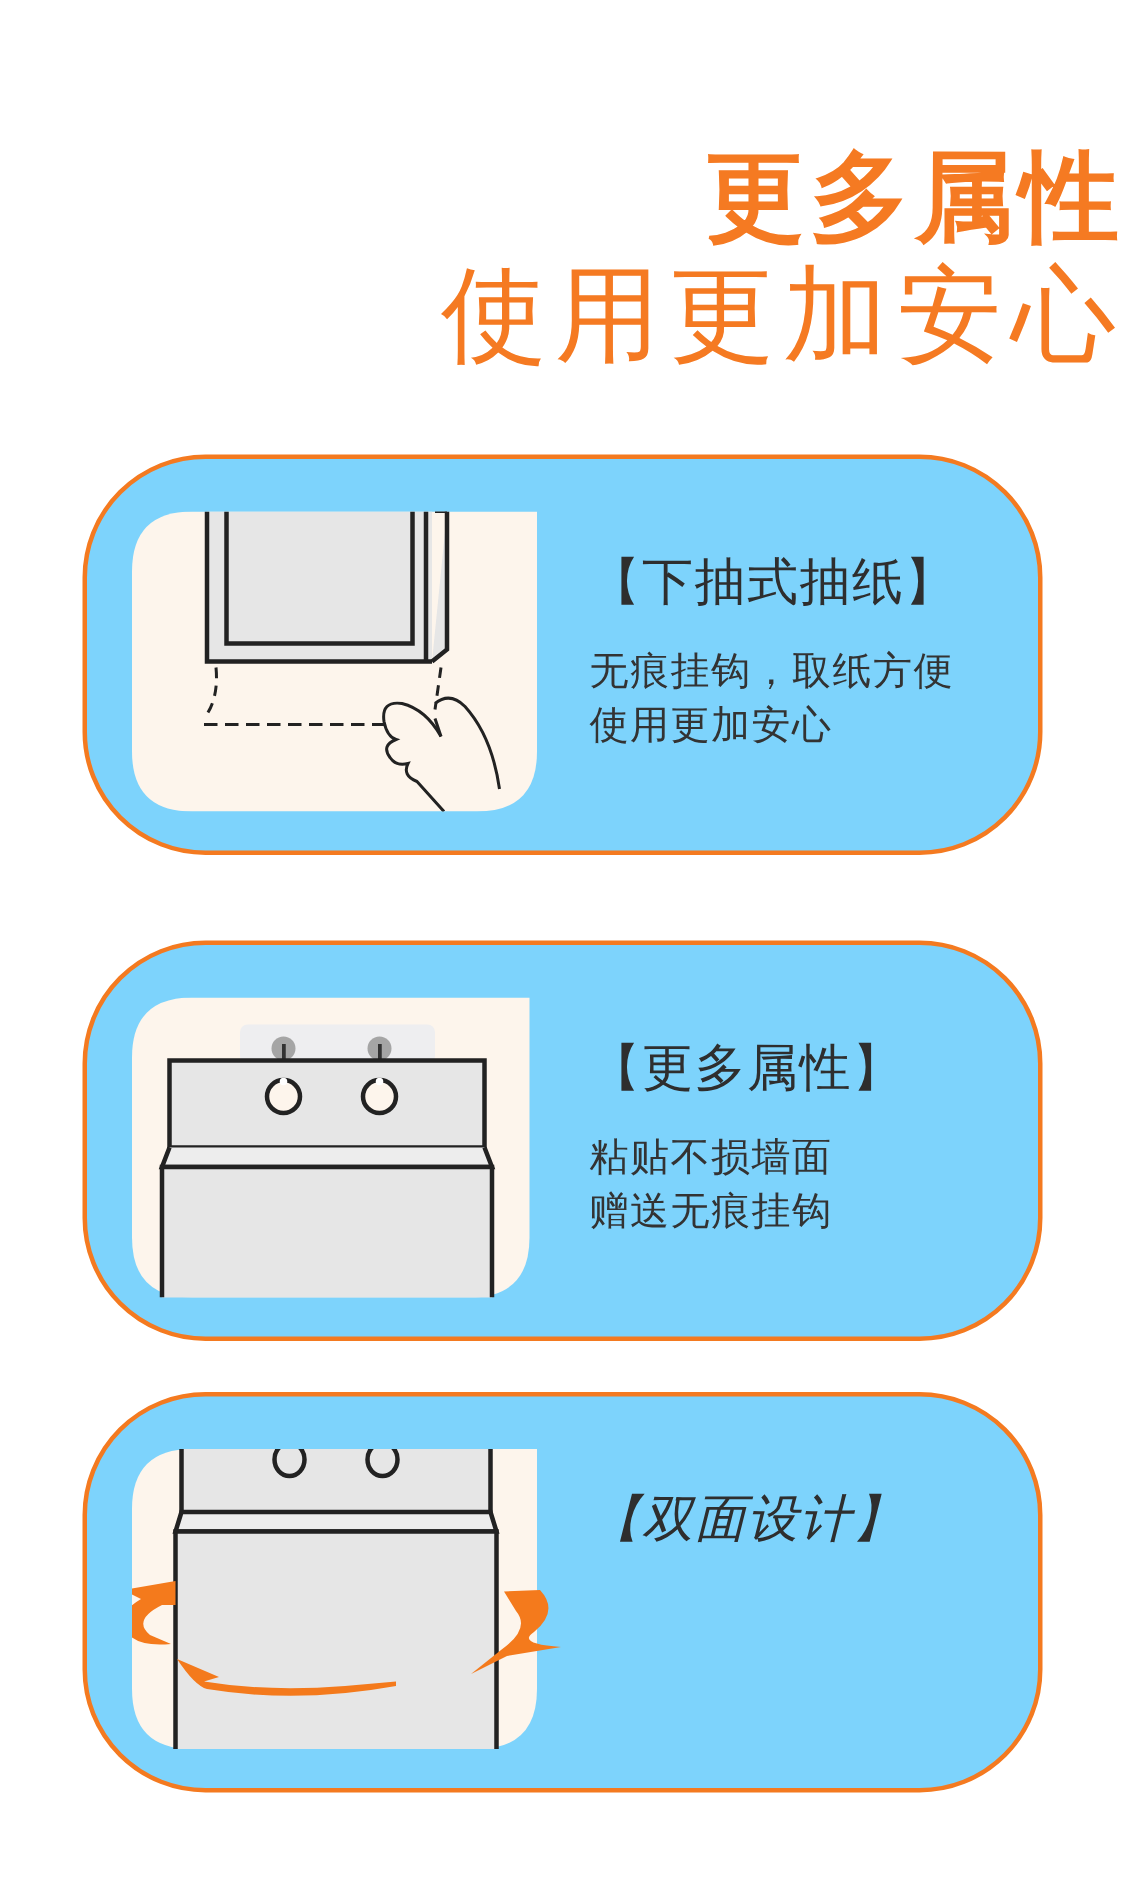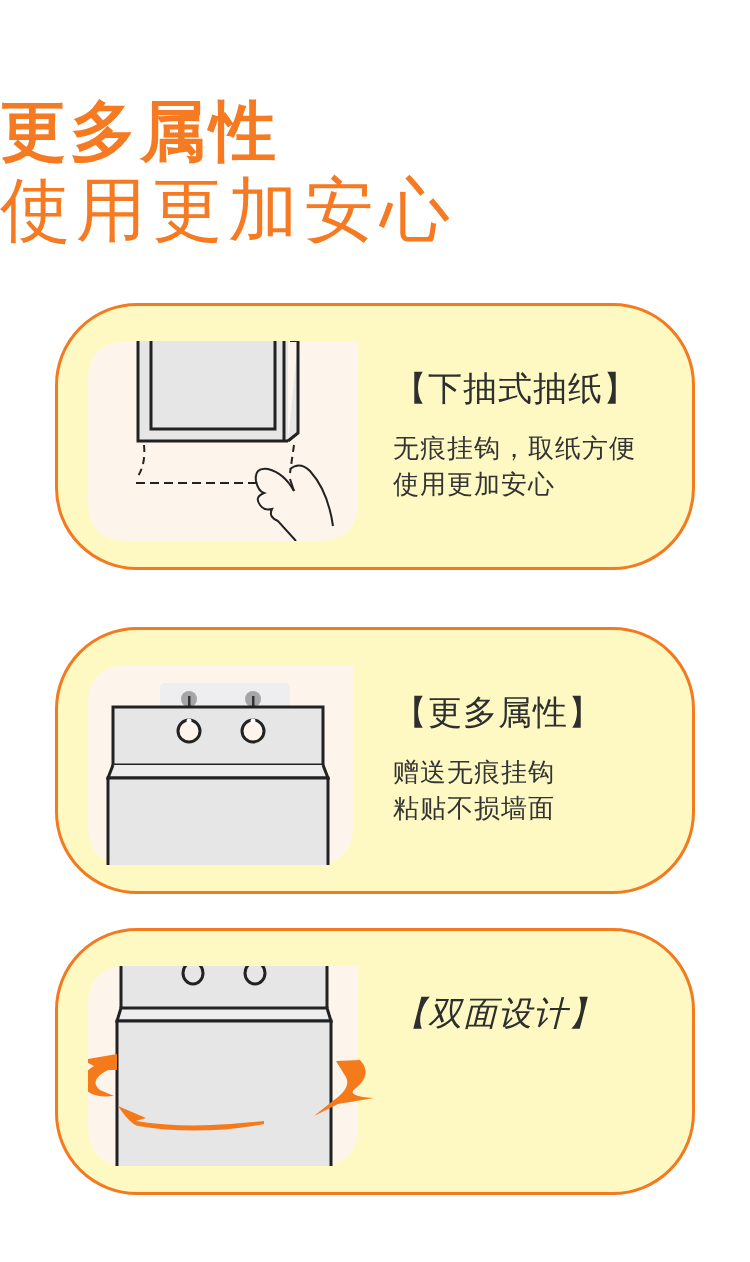--- a/index.html
+++ b/index.html
@@ -1,28 +1,28 @@
 <!DOCTYPE html>
 <html><head>
 <meta charset="utf-8">
 <style>
   * { margin: 0; padding: 0; box-sizing: border-box; }
   html, body { width: 750px; height: 1262px; background: #ffffff; overflow: hidden; }
   body { position: relative; font-family: "DejaVu Sans", "Liberation Sans", sans-serif; }
 
   .headline {
-    position: absolute; left: 0; width: 750px; text-align: left;
+    position: absolute; left: 0; width: 750px; text-align: right;
     color: #F57A22;
   }
   .headline-1 { top: 92px; font-size: 66px; font-weight: bold; letter-spacing: 4px; line-height: 80px; }
   .headline-2 { top: 170px; font-size: 70px; font-weight: normal; letter-spacing: 6px; line-height: 80px; }
 
   .card {
     position: absolute; left: 55px; width: 640px; height: 267px;
-    border: 3px solid #F47A20; border-radius: 82px; background: #fef9c3;
+    border: 3px solid #F47A20; border-radius: 82px; background: #7dd3fc;
   }
   .illus {
     position: absolute; left: 30px; top: 35px; width: 300px; height: 200px;
   }
   .illus svg { display: block; width: 300px; height: 200px; }
 
   .text-block { position: absolute; left: 335px; top: 62px; color: #333333; }
   .card-title {
     font-size: 34px; line-height: 40px; color: #2e2e2e; letter-spacing: 1px; white-space: nowrap;
   }
@@ -85,22 +85,22 @@
       <circle cx="165" cy="56" r="2.5" fill="#fff"></circle>
 
       <path d="M25 100 L20 113 H240 L235 100" fill="#EDEDED" stroke="#222" stroke-width="3"></path>
       <rect x="20" y="113" width="220" height="90" fill="#E6E6E6"></rect>
       <path d="M20 200 V113 H240 V200" fill="none" stroke="#222" stroke-width="3"></path>
     </svg>
   </div>
   <div class="text-block">
     <div class="card-title">【更多属性】</div>
     <div class="card-desc">
+      <div>粘贴不损墙面</div>
       <div>赠送无痕挂钩</div>
-      <div>粘贴不损墙面</div>
     </div>
   </div>
 </div>
 
 <div class="card" style="top:928px;font-style:italic;">
   <div class="illus">
     <svg viewBox="0 0 300 200" xmlns="http://www.w3.org/2000/svg">
       <path d="M40 0 H270 V160 Q270 200 230 200 H40 Q0 200 0 160 V40 Q0 0 40 0 Z" fill="#FDF5EC"></path>
 
       <rect x="33" y="0" width="206" height="42" fill="#E6E6E6"></rect>

